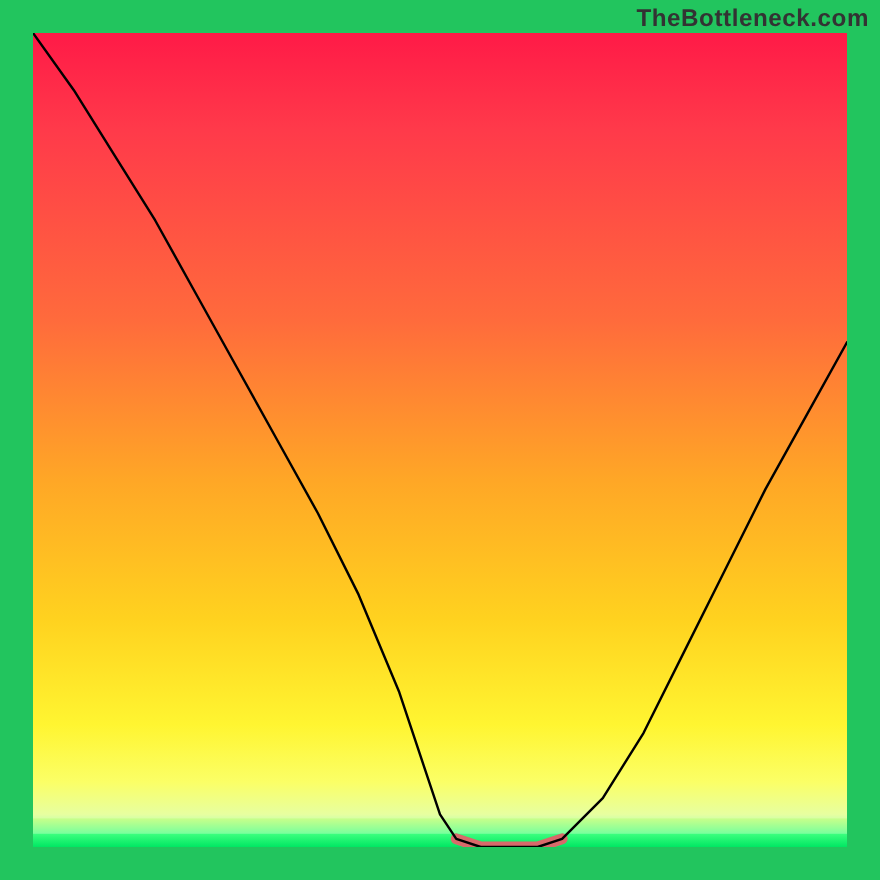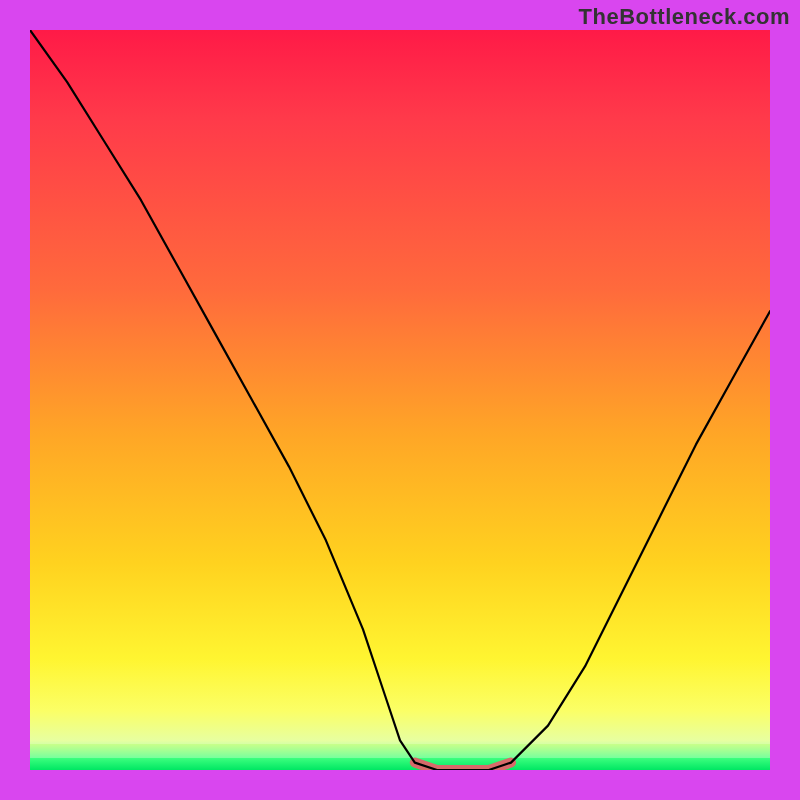--- a/index.html
+++ b/index.html
@@ -7,21 +7,21 @@
     padding: 0;
     width: 800px;
     height: 800px;
     background: #000;
     font-family: Arial, Helvetica, sans-serif;
   }
   .frame {
     position: relative;
     width: 800px;
     height: 800px;
-    background: #d946ef;
+    background: #22c55e;
   }
   .watermark {
     position: absolute;
     top: 4px;
     right: 10px;
     color: #333;
     font-size: 22px;
     font-weight: 600;
     letter-spacing: 0.5px;
     z-index: 50;

